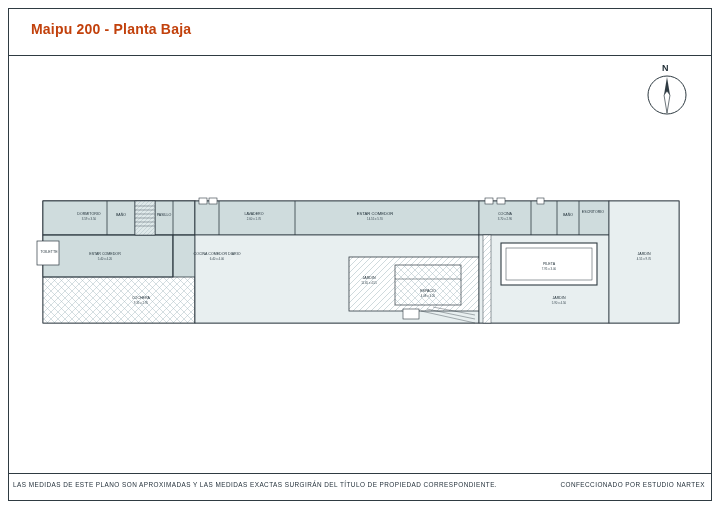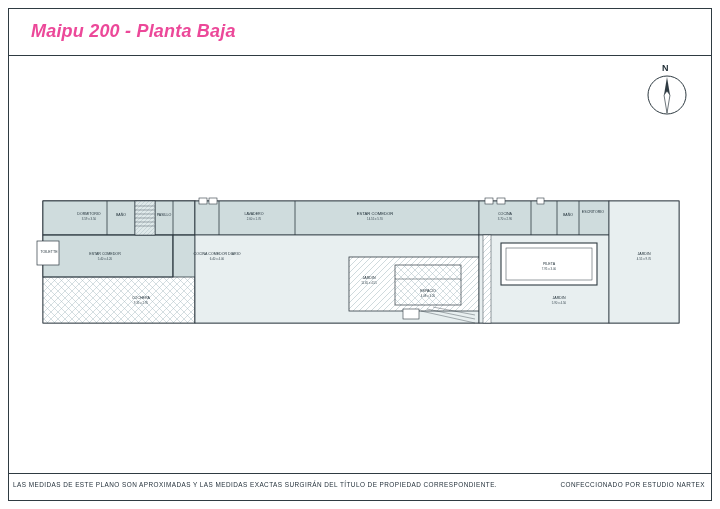--- a/index.html
+++ b/index.html
@@ -17,23 +17,22 @@
     box-sizing:border-box;
     background:#fff;
   }
   .title-bar{
     position:absolute;left:0;top:0;width:100%;height:47px;
     border-bottom:1px solid #2f3b42;
     box-sizing:border-box;
   }
   .title-text{
     position:absolute;left:22px;top:12px;
-    font-size:18px;font-weight:bold;letter-spacing:.2px;
-    color:#ec4899;
-    font-style:italic;
+    font-size:14px;font-weight:bold;letter-spacing:.2px;
+    color:#c2410c;
   }
   .footer-bar{
     position:absolute;left:0;bottom:0;width:100%;height:27px;
     border-top:1px solid #2f3b42;
     box-sizing:border-box;
   }
   .footer-left{
     position:absolute;left:4px;top:7px;
     font-size:6.4px;letter-spacing:.45px;color:#23303a;
     white-space:nowrap;

